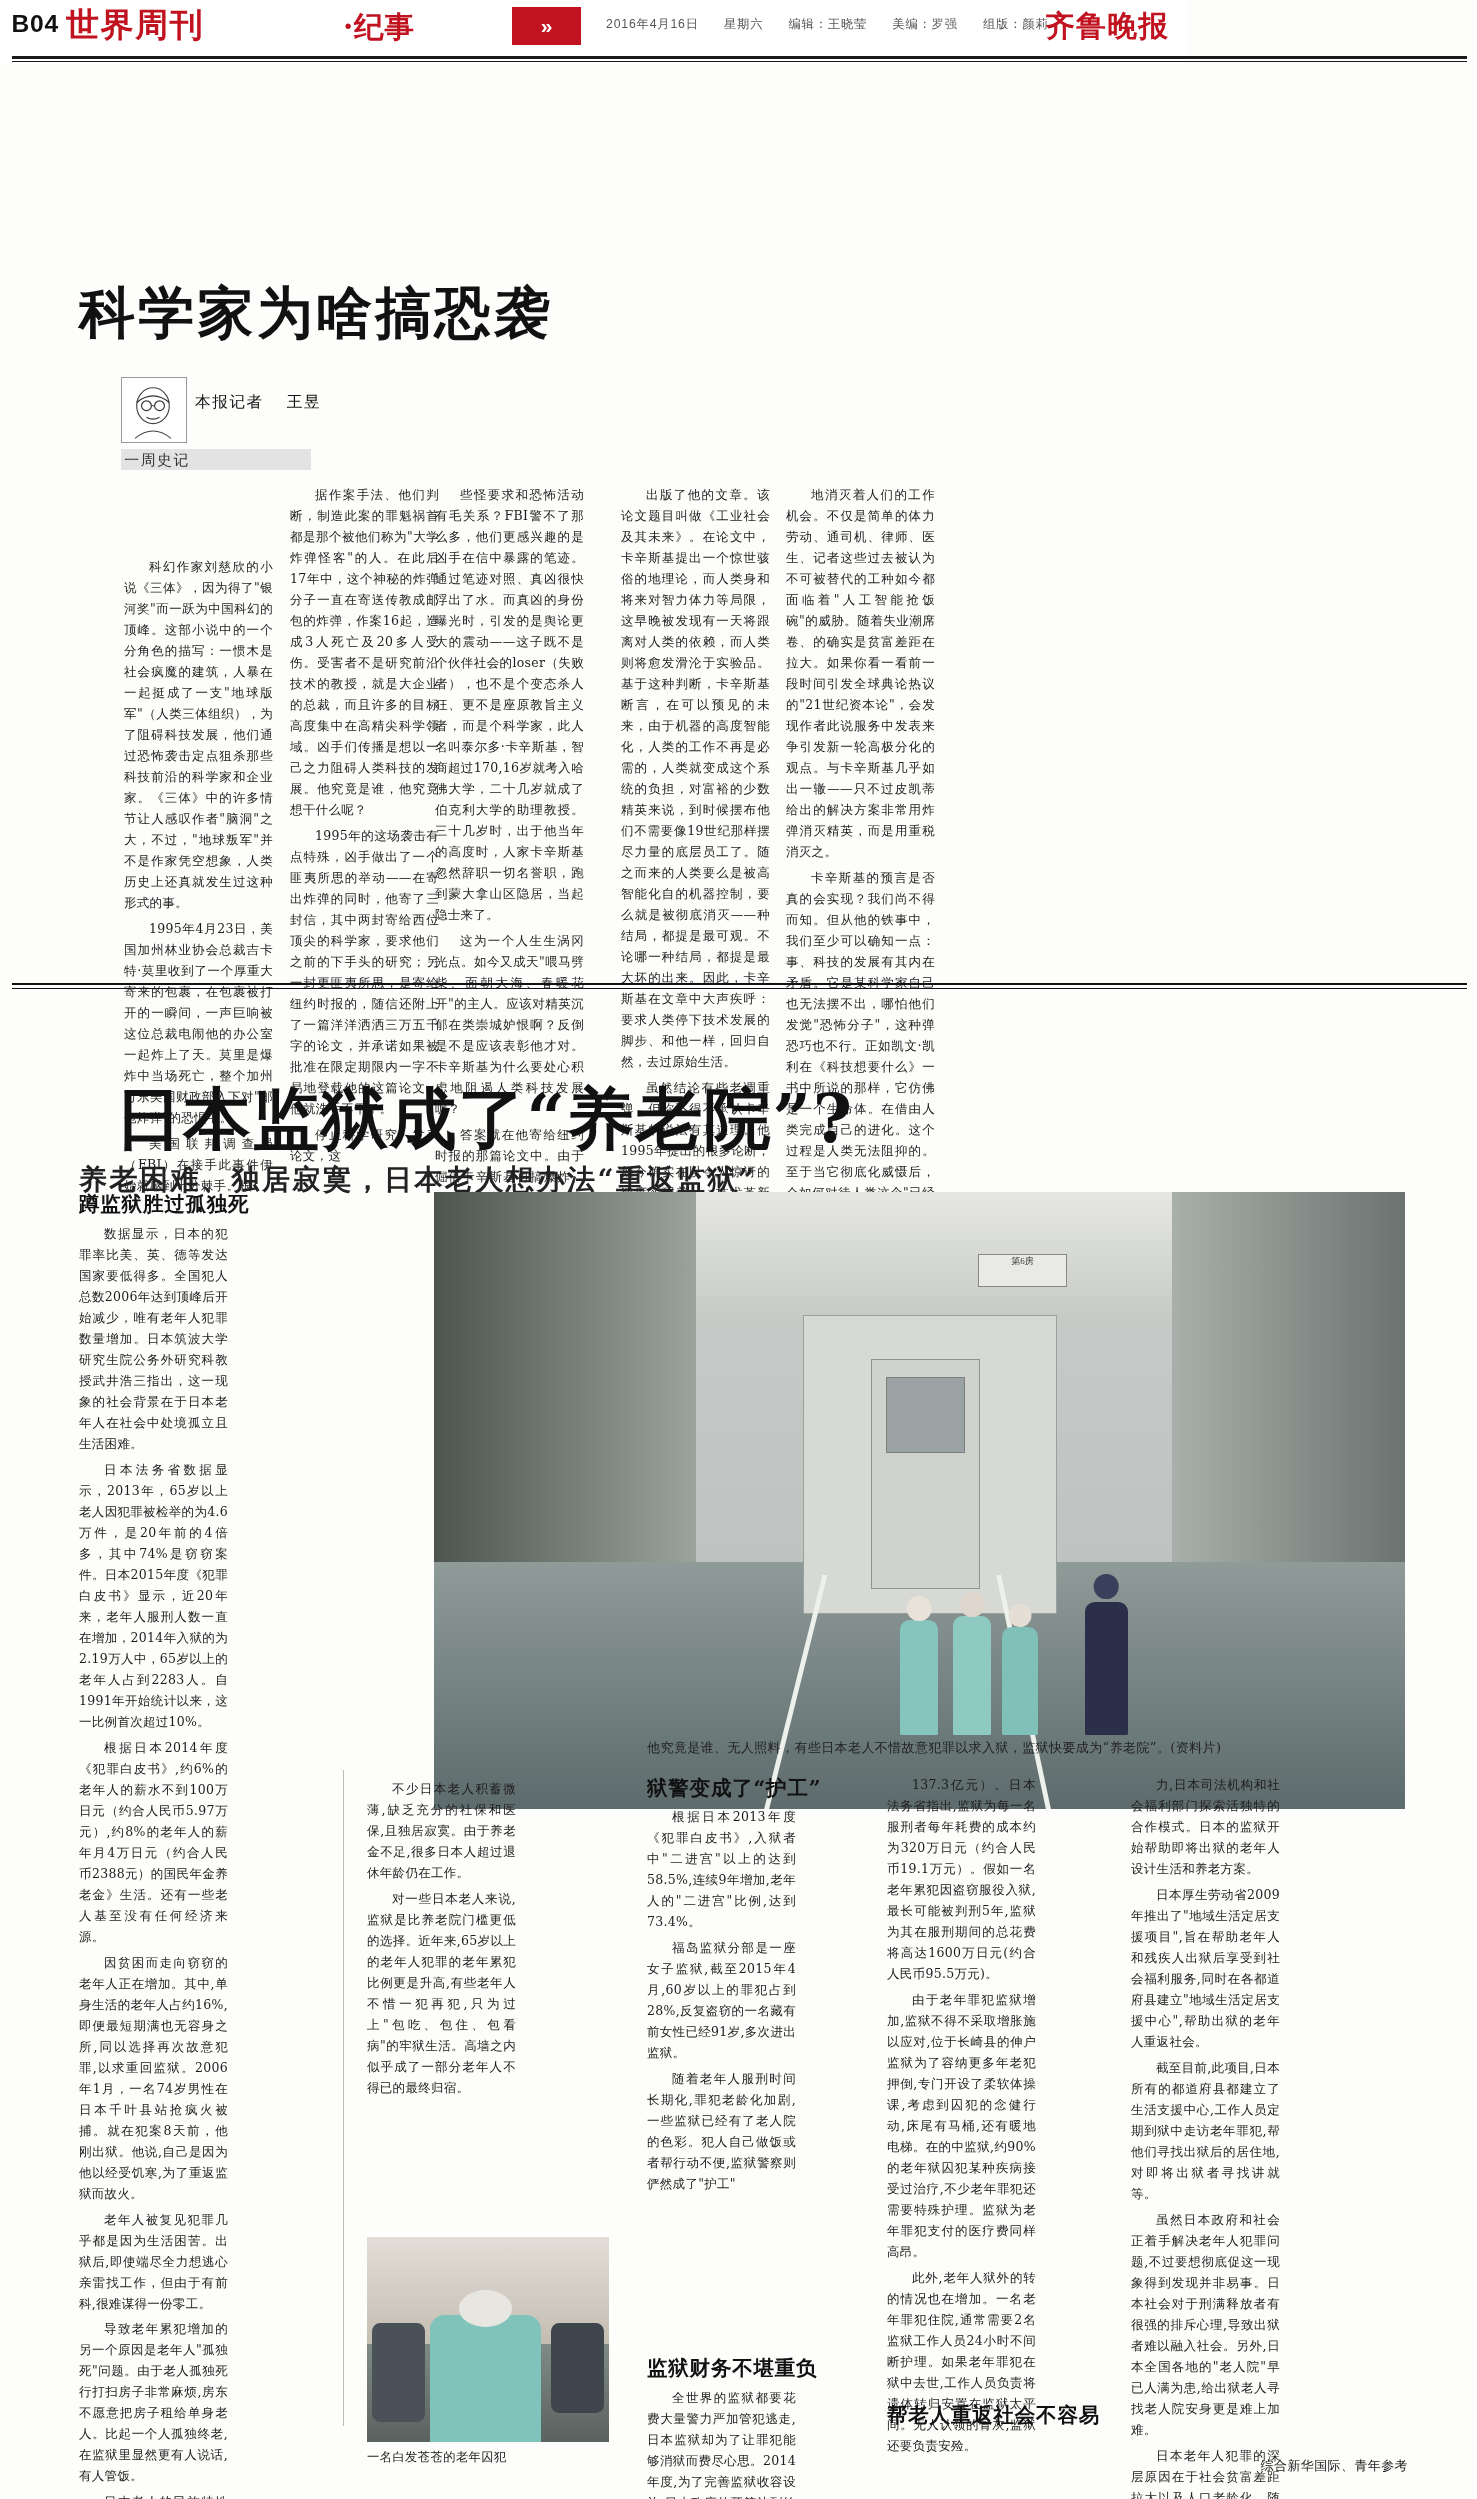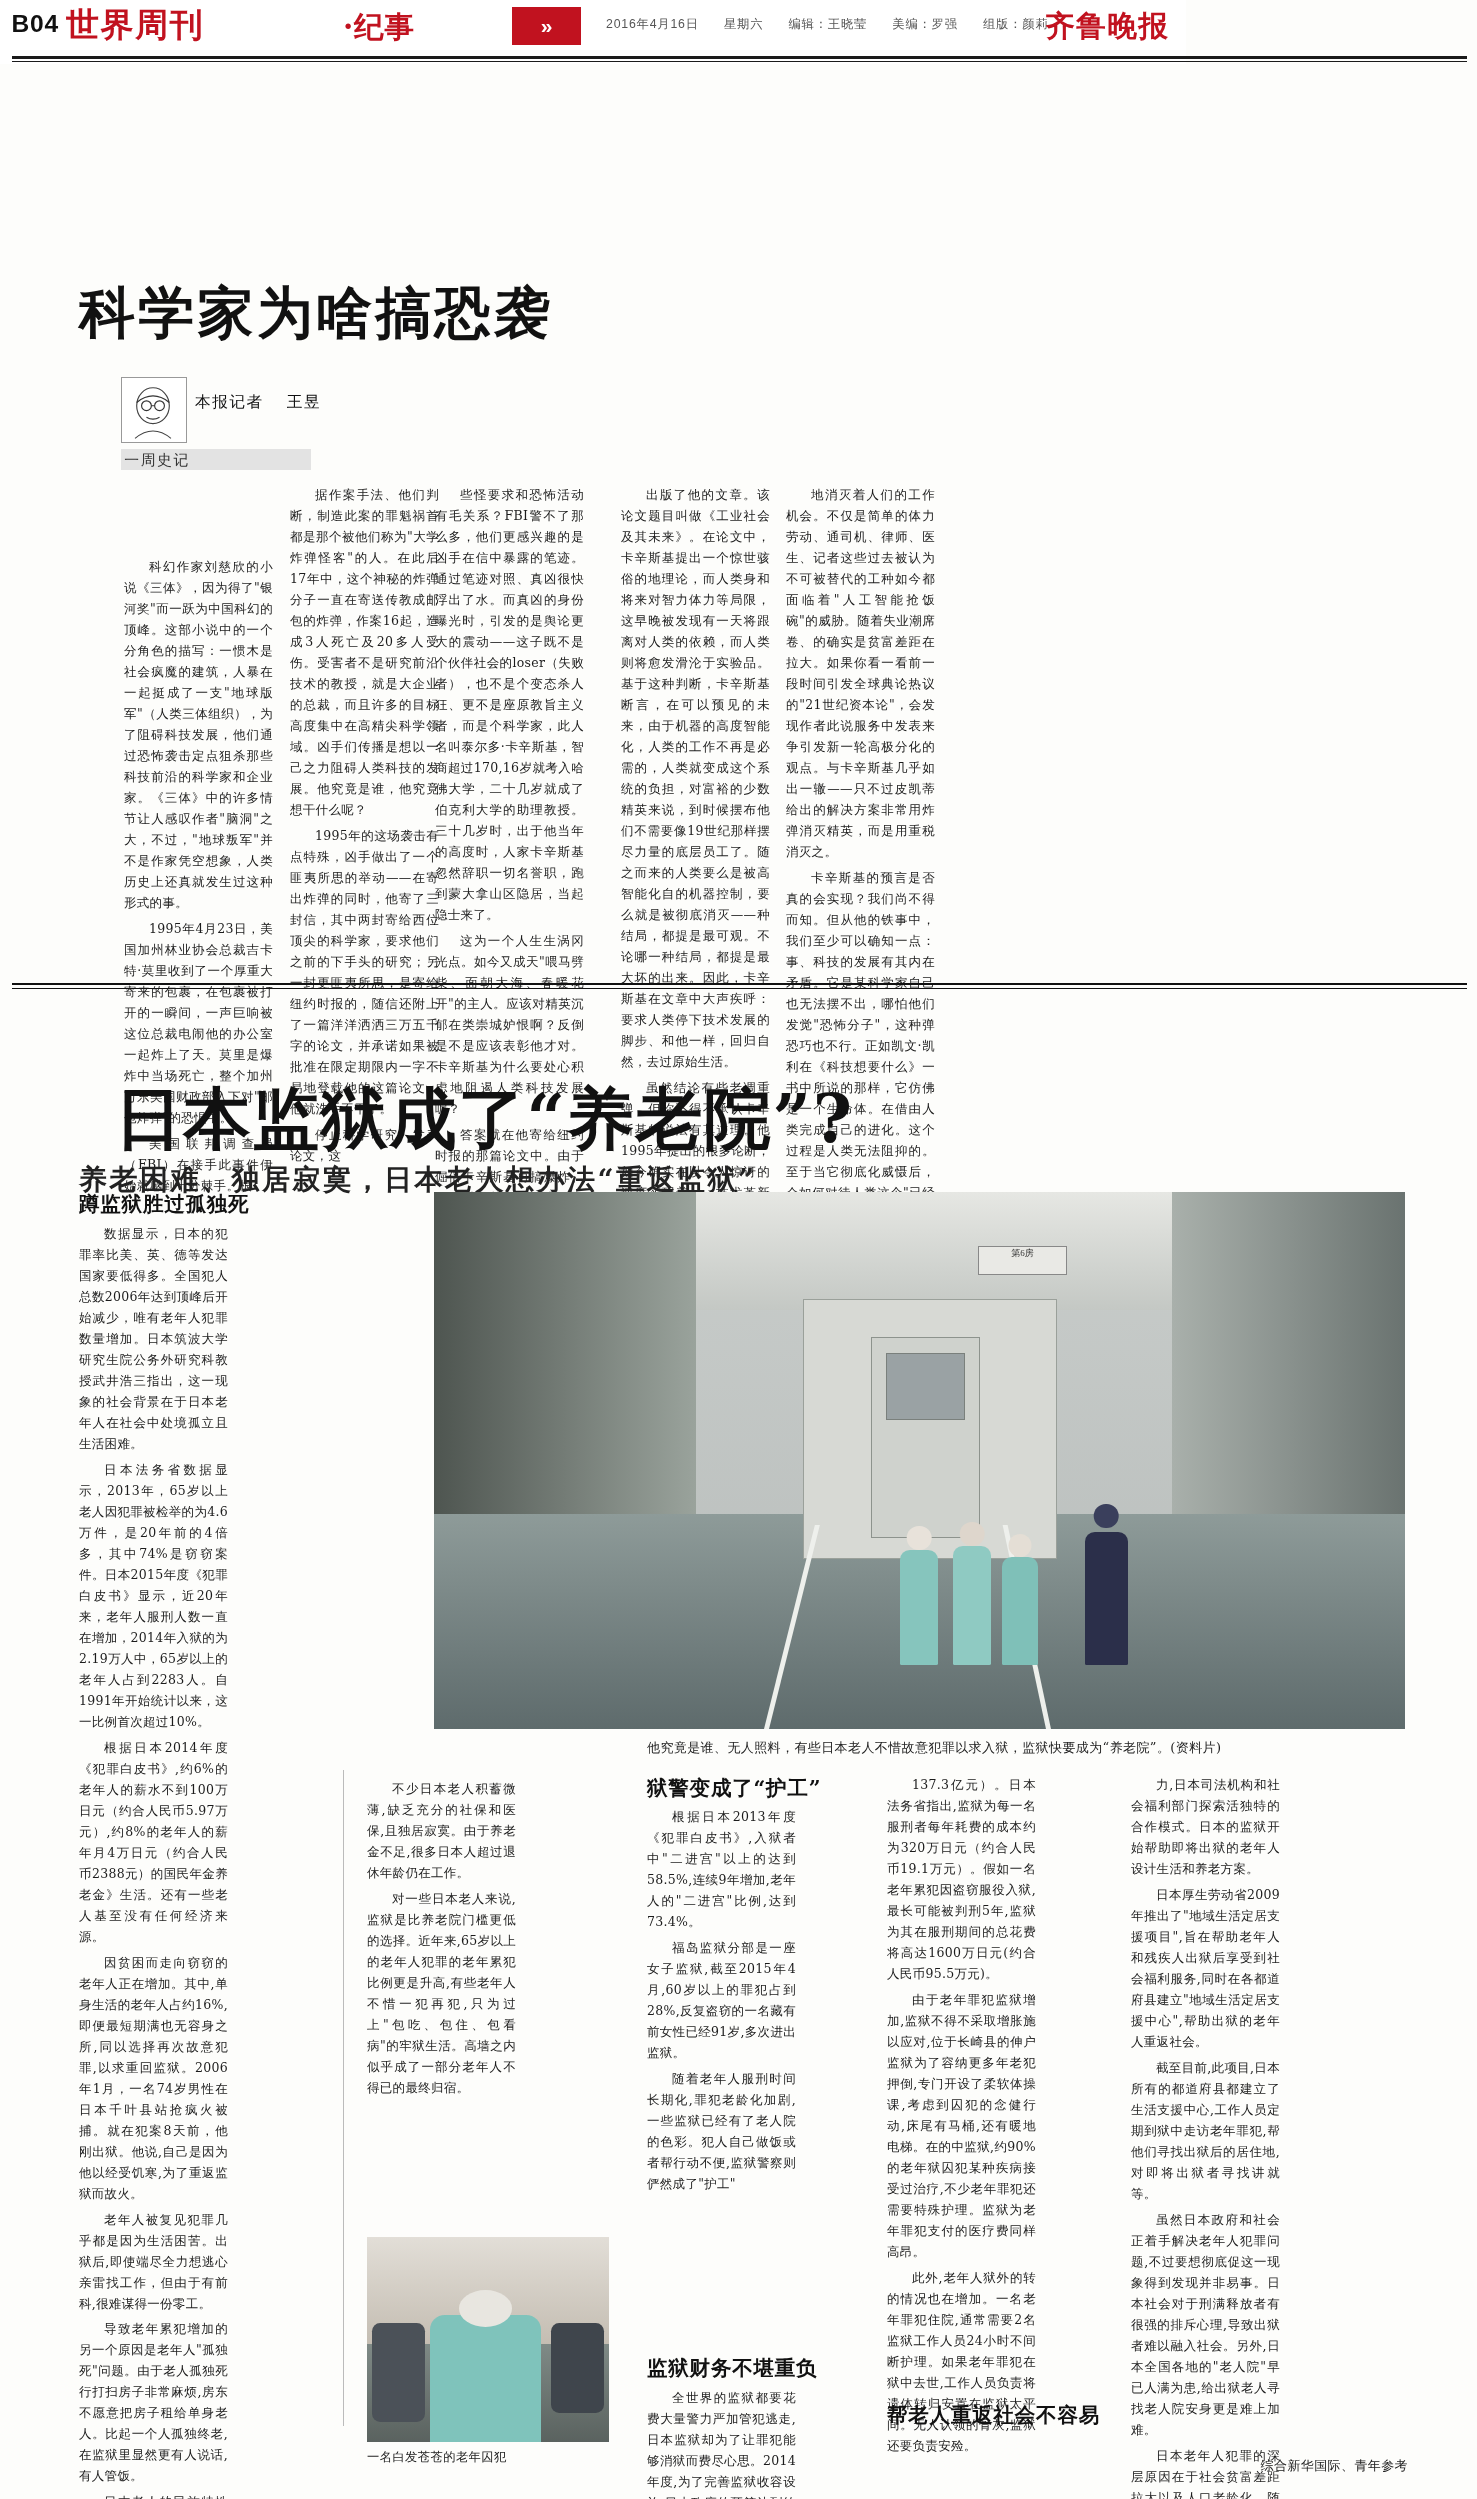--- a/index.html
+++ b/index.html
@@ -208,21 +208,21 @@
     font-family: "DejaVu Serif", serif;
     font-size: 28px;
     color: #222;
     letter-spacing: 2.5px;
     white-space: nowrap;
   }
 
   .a2-photo {
     position: absolute;
     left: 434px; top: 1192px;
-    width: 971px; height: 537px;
+    width: 971px; height: 617px;
     overflow: hidden;
     background: #8d9499;
   }
   .a2-caption {
     position: absolute;
     left: 647px; top: 1739px;
     width: 762px;
     font-family: "DejaVu Serif", serif;
     font-size: 13px;
     color: #222;

